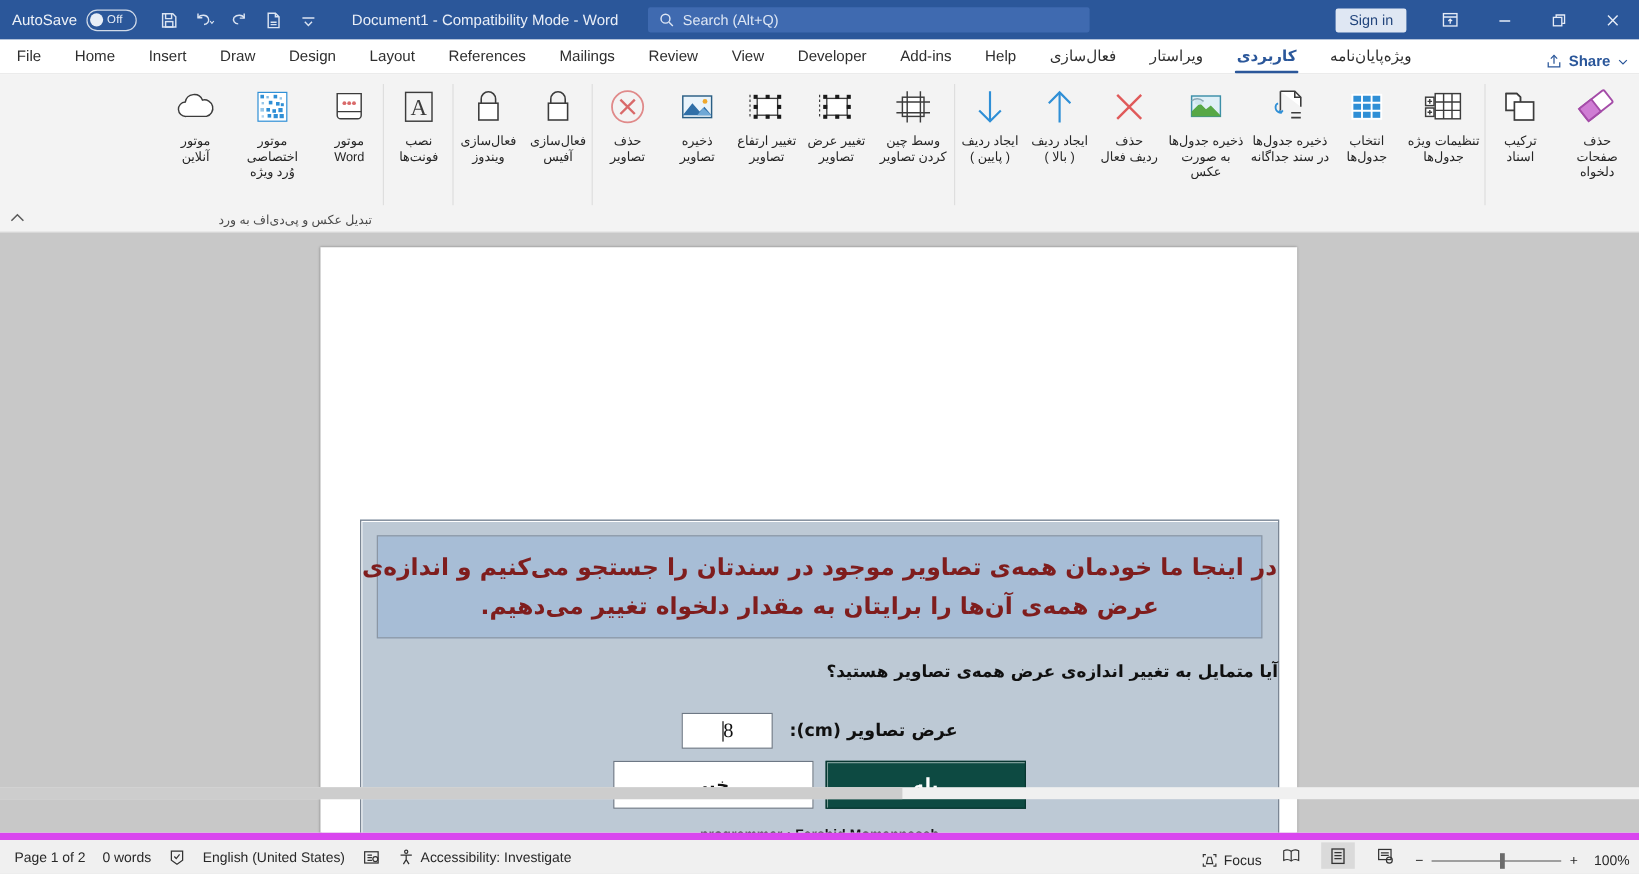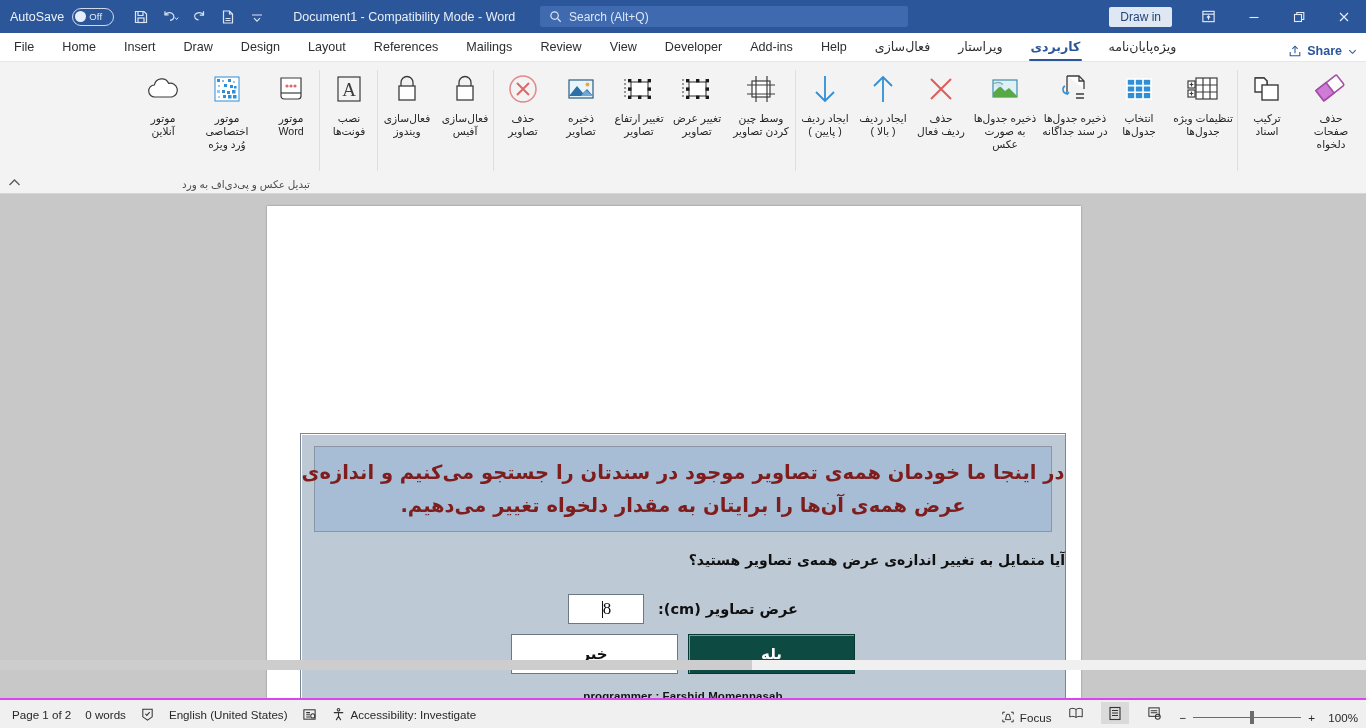--- a/index.html
+++ b/index.html
@@ -140,21 +140,21 @@
   .btn-no{background:#fff;color:#111;border:1px solid #6d7885;
     box-shadow:1px 1px 0 rgba(255,255,255,.8) inset;}
   .dlg-credit{
     position:absolute;top:256px;left:0;right:0;text-align:center;
     font-size:11.5px;font-weight:bold;color:#151515;
     font-family:"Liberation Sans","DejaVu Sans",sans-serif;letter-spacing:.1px;
   }
 
   
   .statusbar{
-    flex:0 0 28px;height:28px;background:#f0f0f0;border-top:2px solid #d946ef;
+    flex:0 0 28px;height:28px;background:#f0f0f0;border-top:6px solid #d946ef;
     display:flex;align-items:center;font-size:11.6px;color:#282828;position:relative;
   }
   .sb-left{display:flex;align-items:center;gap:14px;padding-left:12px;}
   .sb-item{display:flex;align-items:center;gap:5px;white-space:nowrap;}
   .sb-right{position:absolute;right:8px;top:0;height:24px;display:flex;align-items:flex-end;gap:11px;}
   .viewbtn{width:28px;height:22px;display:flex;align-items:center;justify-content:center;}
   .viewbtn.sel{background:#dadada;}
   .zoomrow{display:flex;align-items:center;gap:7px;}
   .slider{width:108px;height:12px;position:relative;display:flex;align-items:center;}
   .slider .track{position:absolute;left:0;right:0;height:1.5px;background:#6b6b6b;}
@@ -217,21 +217,21 @@
 
     <div class="searchbox">
       <svg width="13" height="13" viewBox="0 0 14 14" fill="none" stroke="#dde6f4" stroke-width="1.3">
         <circle cx="6" cy="6" r="4"></circle>
           <path d="M9.2 9.2L12.6 12.6"></path>
       </svg>
       <span class="ph">Search (Alt+Q)</span>
     </div>
 
     <div class="tb-right">
-      <span class="signin">Draw in</span>
+      <span class="signin">Sign in</span>
       <span class="wbtn">
         <svg width="15" height="15" viewBox="0 0 16 16" fill="none" stroke="currentColor" stroke-width="1.2">
           <rect x="2" y="2.5" width="12" height="11"></rect>
             <path d="M2 5.5h12"></path>
             <path d="M8 11.5V7.5M6.3 9.2L8 7.4l1.7 1.8"></path>
         </svg>
       </span>
       <span class="wbtn">
         <svg width="14" height="14" viewBox="0 0 14 14" stroke="currentColor" stroke-width="1.1">
             <path d="M2.5 7.5h9"></path>

